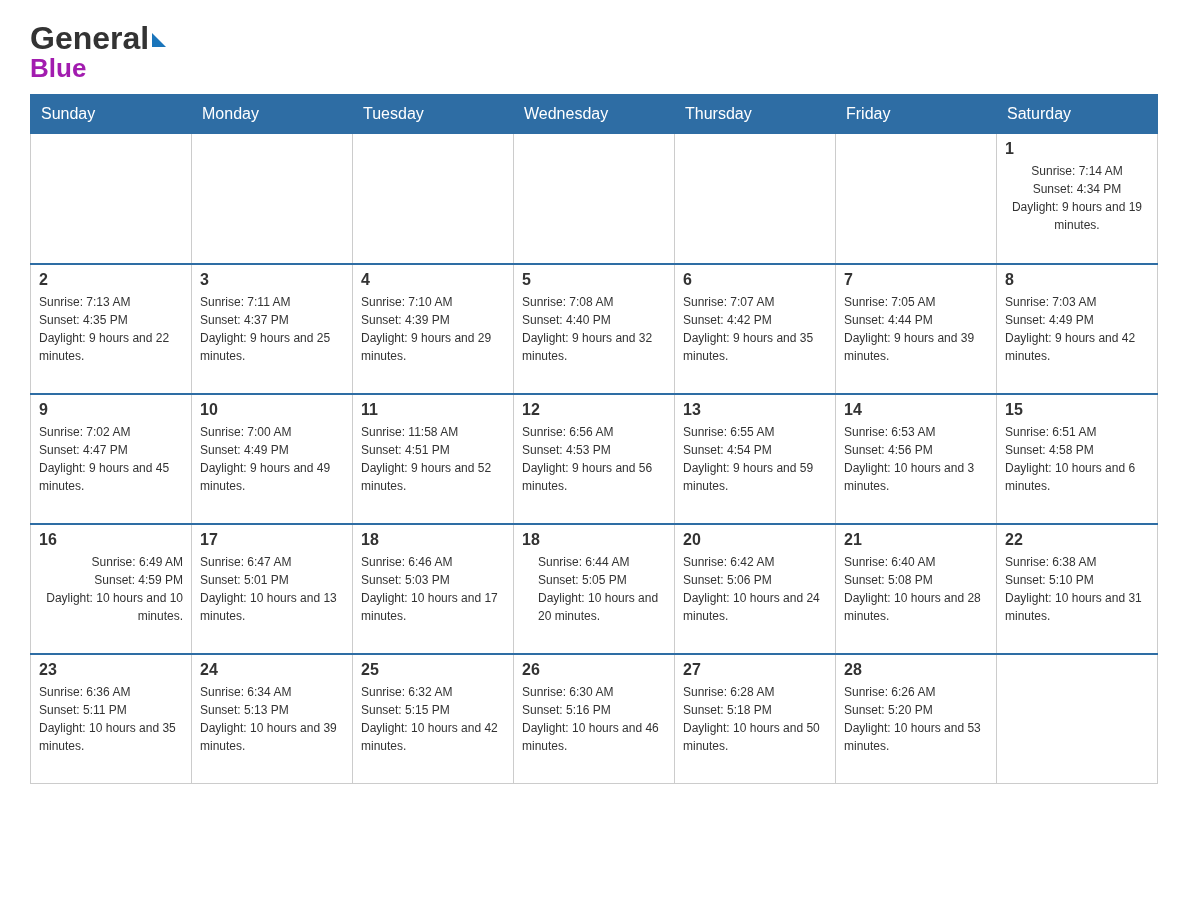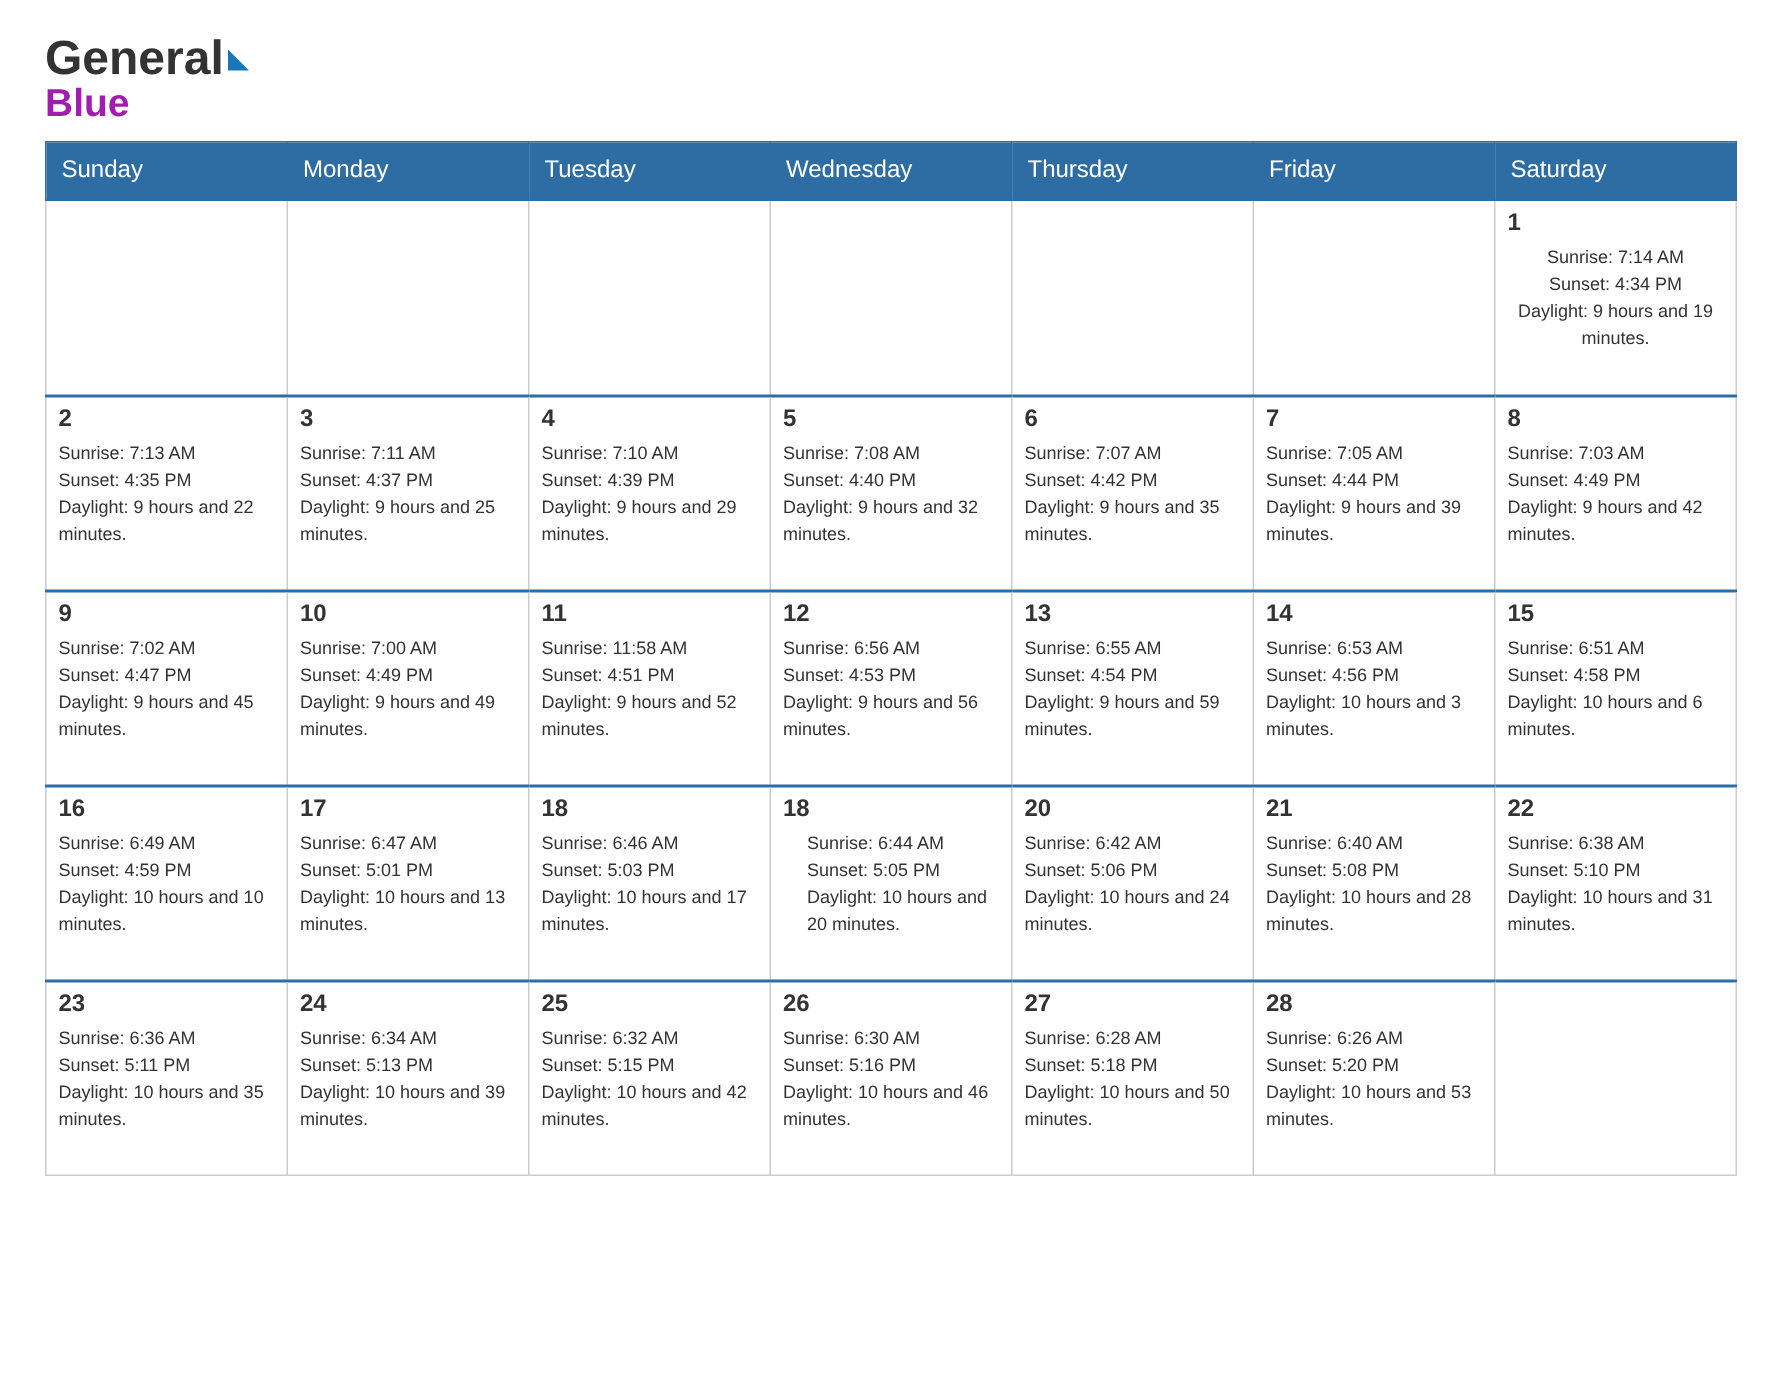--- a/index.html
+++ b/index.html
@@ -203,21 +203,21 @@
         <td>
           <div class="day-number">15</div>
           <div class="day-info" style="white-space: pre-line;">Sunrise: 6:51 AM
 Sunset: 4:58 PM
 Daylight: 10 hours and 6 minutes.</div>
         </td>
       </tr>
       <tr class="row-border">
         <td>
           <div class="day-number">16</div>
-          <div class="day-info" style="white-space: pre-line;">Sunrise: 6:49 AM
+          <div class="day-info" style="white-space: pre-line; text-align: right;">Sunrise: 6:49 AM
 Sunset: 4:59 PM
 Daylight: 10 hours and 10 minutes.</div>
         </td>
         <td>
           <div class="day-number">17</div>
           <div class="day-info" style="white-space: pre-line;">Sunrise: 6:47 AM
 Sunset: 5:01 PM
 Daylight: 10 hours and 13 minutes.</div>
         </td>
         <td>

